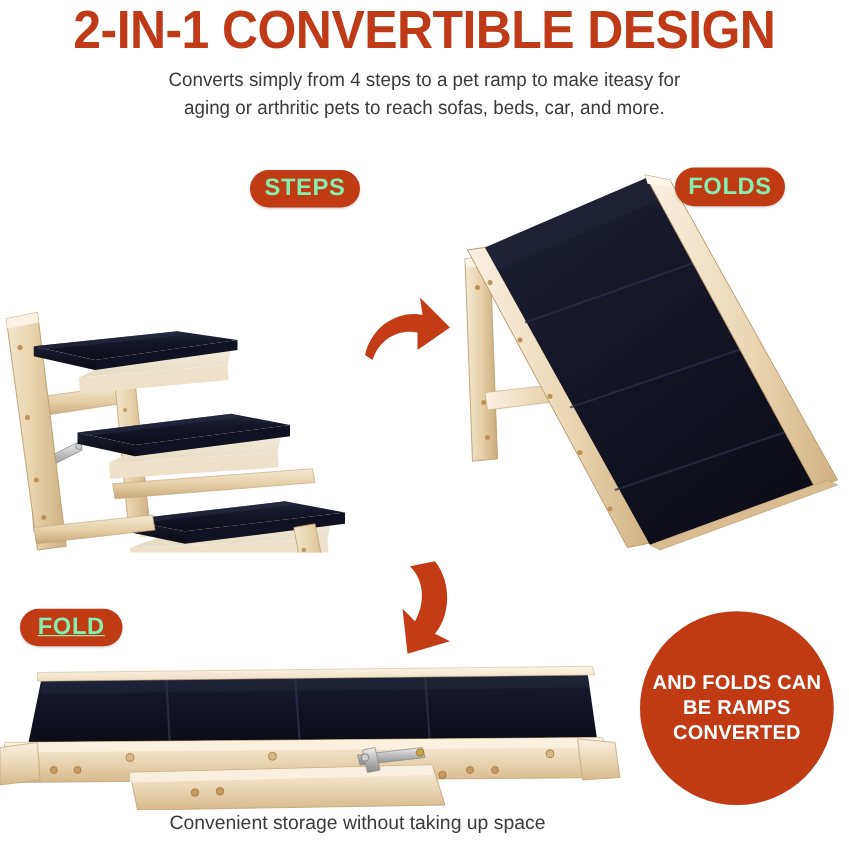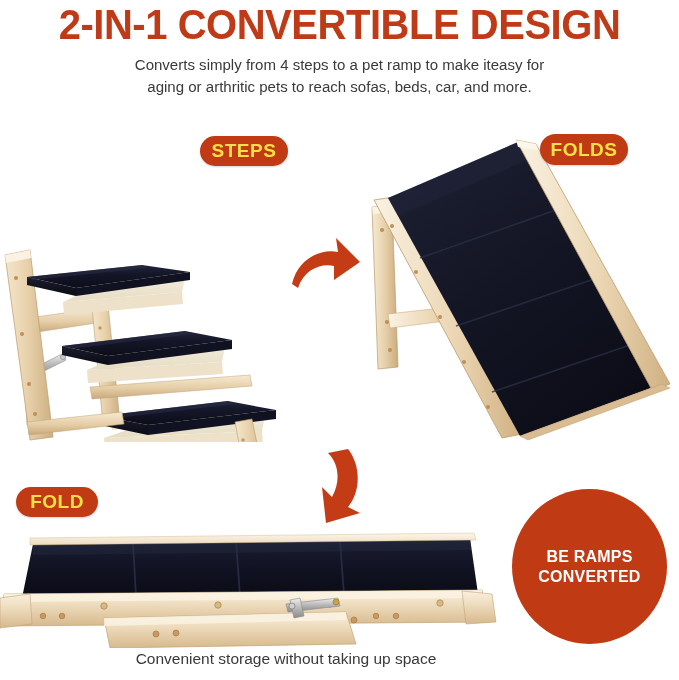--- a/index.html
+++ b/index.html
@@ -52,30 +52,30 @@
   }
   .subtitle .ln { display: block; white-space: nowrap; }
 
   
   .badge {
     position: absolute;
     display: flex;
     align-items: center;
     justify-content: center;
     background: #C03A14;
-    color: #fde047;
+    color: #86efac;
     border-radius: 999px;
     font-family: "Liberation Sans Narrow", "Liberation Sans", sans-serif;
     font-weight: bold;
     letter-spacing: 0.5px;
     box-shadow: 0 1px 2px rgba(0,0,0,0.18);
   }
   .badge-steps { left: 200px; top: 136px; width: 88px; height: 30px; font-size: 19px; }
   .badge-ramp  { left: 540px; top: 134px; width: 88px; height: 31px; font-size: 19px; }
-  .badge-fold  { left: 16px;  top: 487px; width: 82px; height: 30px; font-size: 19px; }
+  .badge-fold  { left: 16px;  top: 487px; width: 82px; height: 30px; font-size: 19px; text-decoration: underline; }
 
   
   .circle-callout {
     position: absolute;
     left: 512px; top: 489px;
     width: 155px; height: 155px;
     border-radius: 50%;
     background: #C03A14;
     display: flex;
     flex-direction: column;
@@ -419,17 +419,18 @@
       <polygon points="290,80 300,78 304,96 294,98" fill="url(#fmetal)" stroke="#888" stroke-width="0.6"></polygon>
       <circle cx="292" cy="86" r="3" fill="#CFCFCF" stroke="#7E7E7E" stroke-width="0.7"></circle>
       <circle cx="336" cy="82" r="3" fill="#C9A24A" stroke="#9A7A2E" stroke-width="0.7"></circle>
     </g>
   </svg>
 </div>
 
 <div class="badge badge-fold">FOLD</div>
 
 <div class="circle-callout">
+  <span class="cl">AND FOLDS CAN</span>
   <span class="cl">BE RAMPS</span>
   <span class="cl">CONVERTED</span>
 </div>
 
 <div class="bottom-caption">Convenient storage without taking up space</div>
 
 </body></html>

